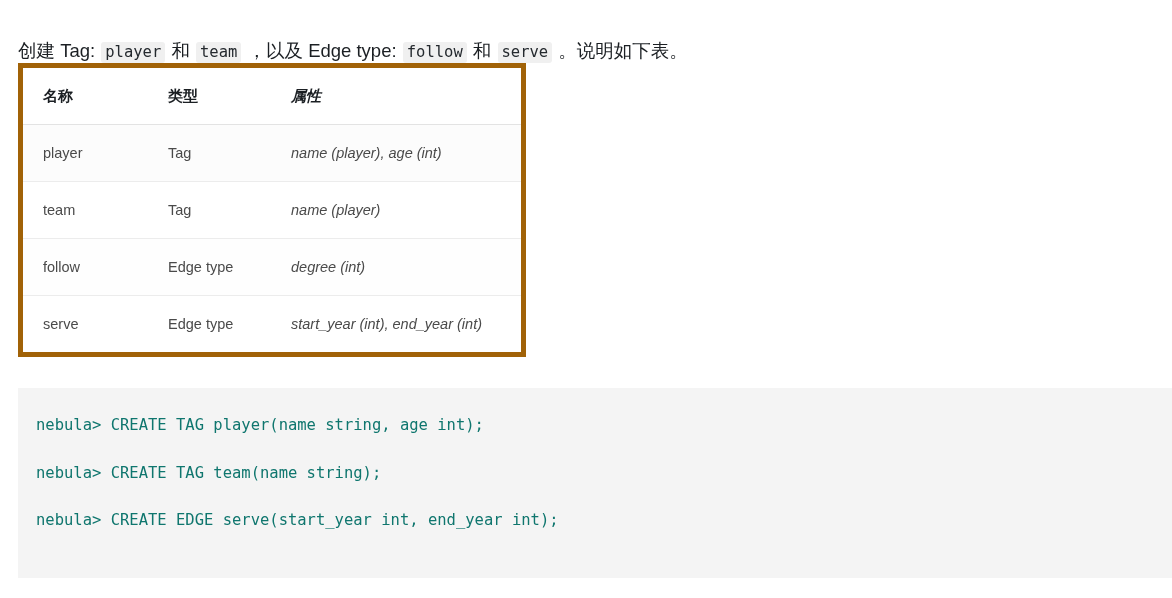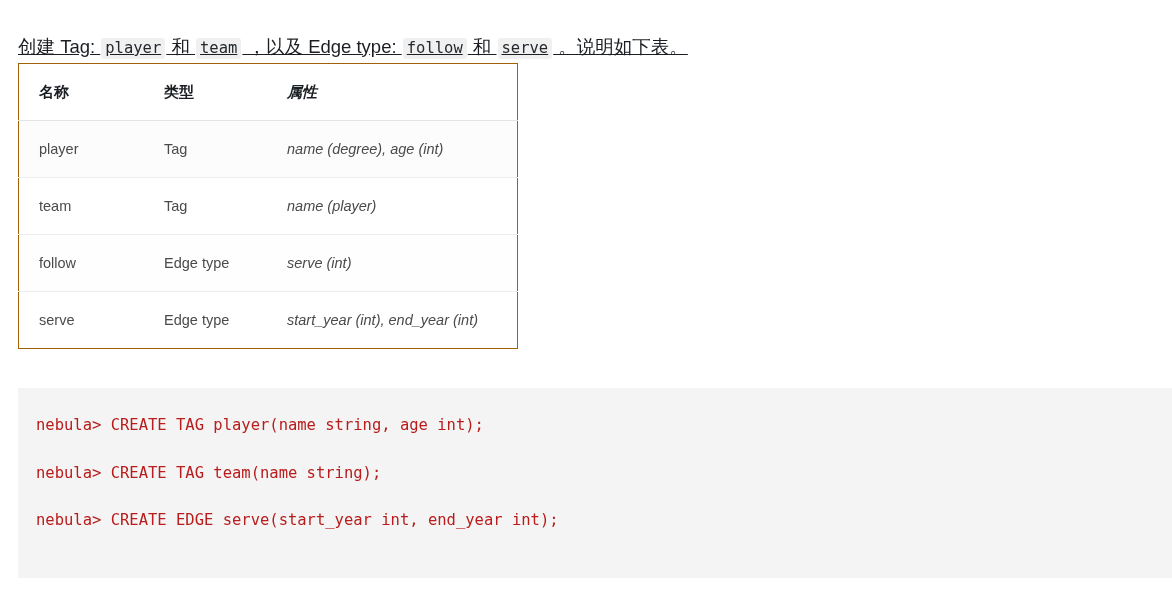--- a/index.html
+++ b/index.html
@@ -17,43 +17,42 @@
     -webkit-font-smoothing: antialiased;
   }
 
   
   .intro {
     position: absolute;
     left: 18px;
     top: 14px;
     width: 1130px;
     font-size: 18.5px;
-    line-height: 28px;
+    line-height: 35px;
     color: #1b1f23;
     white-space: nowrap;
-    text-decoration: underline;
   }
   .intro .plain { font-family: "Liberation Sans", sans-serif; }
   code.inline {
     font-family: "DejaVu Sans Mono", monospace;
     font-size: 15.5px;
     background: #f0f0f0;
     color: #24292e;
     padding: 1px 4px 2px 4px;
     border-radius: 3px;
     margin: 0 1px;
   }
 
   
   .schema-table {
     position: absolute;
     left: 18px;
     top: 63px;
     width: 498px;
-    border: 1px solid #a16207;
+    border: 5px solid #a16207;
     border-collapse: collapse;
     background: #ffffff;
     table-layout: fixed;
   }
   .schema-table th,
   .schema-table td {
     text-align: left;
     vertical-align: middle;
     height: 56px;
     padding: 0;
@@ -86,21 +85,21 @@
     height: 190px;
     background: #f4f4f4;
     box-sizing: border-box;
     padding: 14px 0 0 18px;
     overflow: hidden;
   }
   .code-line {
     font-family: "DejaVu Sans Mono", monospace;
     font-size: 15.5px;
     line-height: 47.5px;
-    color: #b91c1c;
+    color: #0f766e;
     white-space: pre;
     letter-spacing: 0px;
   }
 </style>
 </head>
 <body>
 
 <p class="intro" id="intro-paragraph"><span class="plain">创建 Tag: </span><code class="inline">player</code><span class="plain"> 和 </span><code class="inline">team</code><span class="plain"> ，以及 Edge type: </span><code class="inline">follow</code><span class="plain"> 和 </span><code class="inline">serve</code><span class="plain"> 。说明如下表。</span></p>
 
 <table class="schema-table">
@@ -108,31 +107,31 @@
     <tr>
       <th class="col-1">名称</th>
       <th class="col-2">类型</th>
       <th class="col-3">属性</th>
     </tr>
   </thead>
   <tbody>
     <tr>
       <td class="col-1">player</td>
       <td class="col-2">Tag</td>
-      <td class="col-3">name (degree), age (int)</td>
+      <td class="col-3">name (player), age (int)</td>
     </tr>
     <tr>
       <td class="col-1">team</td>
       <td class="col-2">Tag</td>
       <td class="col-3">name (player)</td>
     </tr>
     <tr>
       <td class="col-1">follow</td>
       <td class="col-2">Edge type</td>
-      <td class="col-3">serve (int)</td>
+      <td class="col-3">degree (int)</td>
     </tr>
     <tr>
       <td class="col-1">serve</td>
       <td class="col-2">Edge type</td>
       <td class="col-3">start_year (int), end_year (int)</td>
     </tr>
   </tbody>
 </table>
 
 <div class="code-block">

